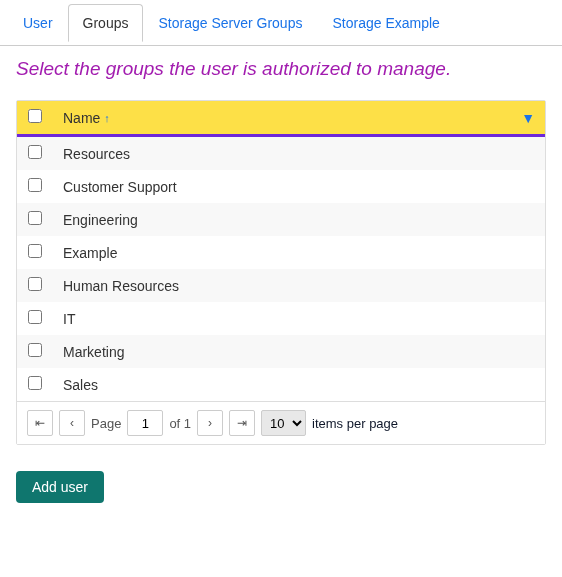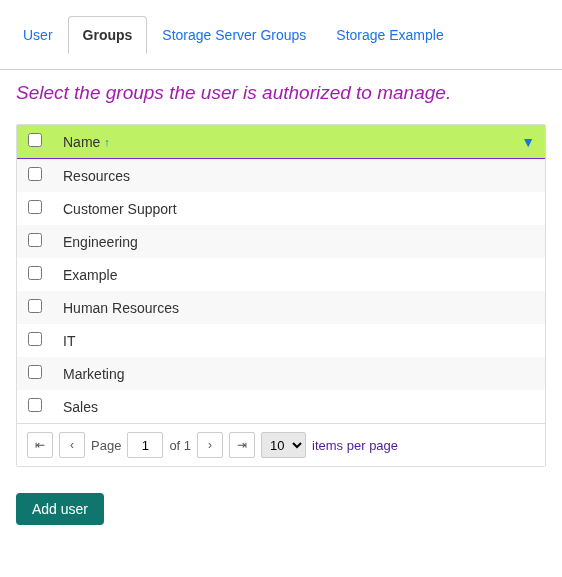--- a/index.html
+++ b/index.html
@@ -9,37 +9,36 @@
       background: #fff;
       width: 562px;
       min-height: 577px;
       color: #333;
     }
 
     
     .tabs {
       display: flex;
       border-bottom: 1px solid #ccc;
-      padding: 16px 8px;
+      padding: 4px 8px;
     }
     .tab {
       padding: 10px 14px;
       cursor: pointer;
       color: #1a73e8;
       font-size: 14px;
       border: 1px solid transparent;
       margin-bottom: -1px;
       background: #fff;
     }
     .tab.active {
       color: #333;
       border: 1px solid #ccc;
       border-bottom: 1px solid #fff;
       border-radius: 4px 4px 0 0;
-      font-weight: bold;
     }
 
     
     .main-content {
       padding: 12px 16px;
     }
     .description {
       font-style: italic;
       color: #a21caf;
       margin-bottom: 20px;
@@ -49,22 +48,22 @@
     
     .table-container {
       border: 1px solid #ddd;
       border-radius: 2px;
     }
     table {
       width: 100%;
       border-collapse: collapse;
     }
     thead tr {
-      background: #bef264;
-      border-bottom: 1px solid #6d28d9;
+      background: #fde047;
+      border-bottom: 3px solid #6d28d9;
     }
     thead th {
       padding: 8px 10px;
       text-align: left;
       font-weight: normal;
       color: #333;
     }
     .th-name {
       display: flex;
       align-items: center;
@@ -141,21 +140,21 @@
     .pag-select {
       height: 26px;
       border: 1px solid #ccc;
       background: #e8e8e8;
       font-size: 13px;
       padding: 0 4px;
       border-radius: 2px;
       cursor: pointer;
     }
     .items-label {
-      color: #4c1d95;
+      color: #0f172a;
       font-size: 13px;
     }
 
     
     .footer {
       padding: 14px 16px;
     }
     .add-user-btn {
       background: #0f766e;
       color: #fff;

